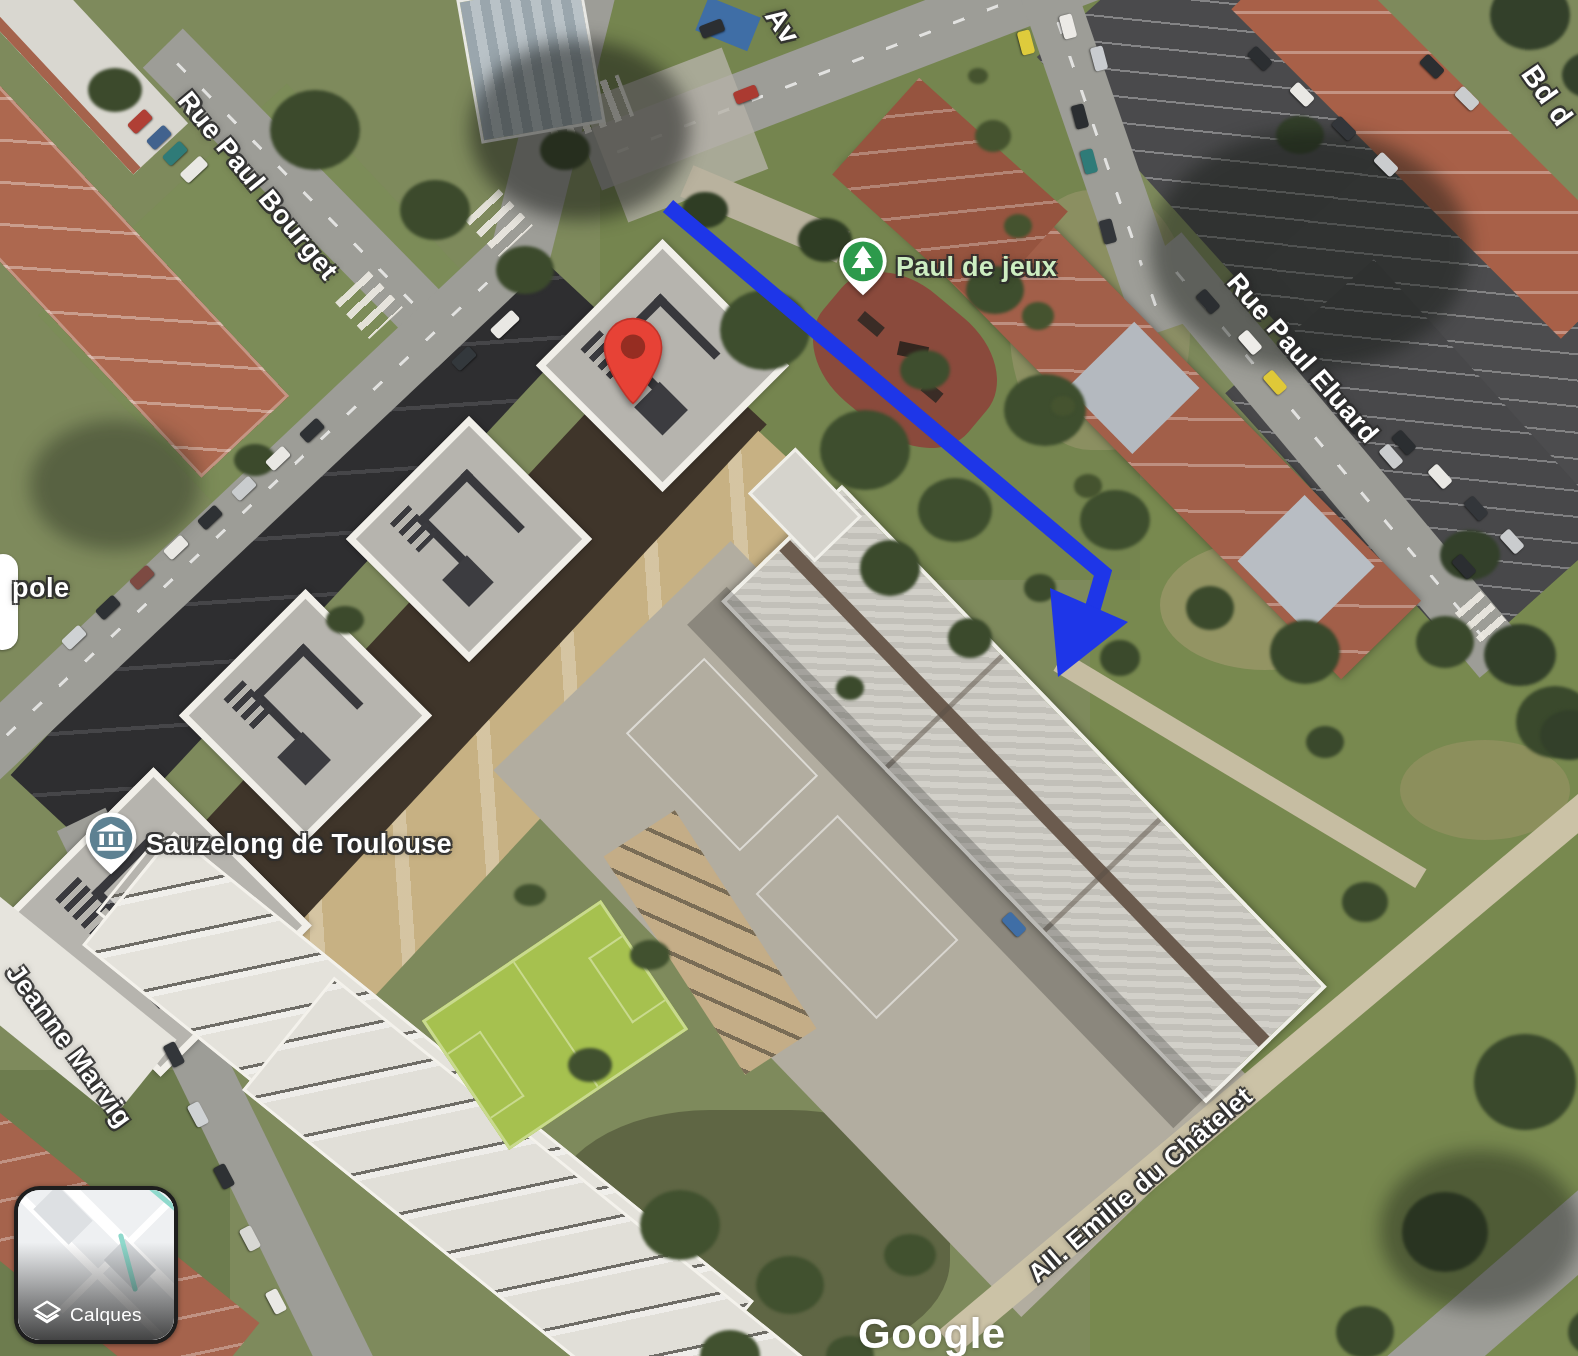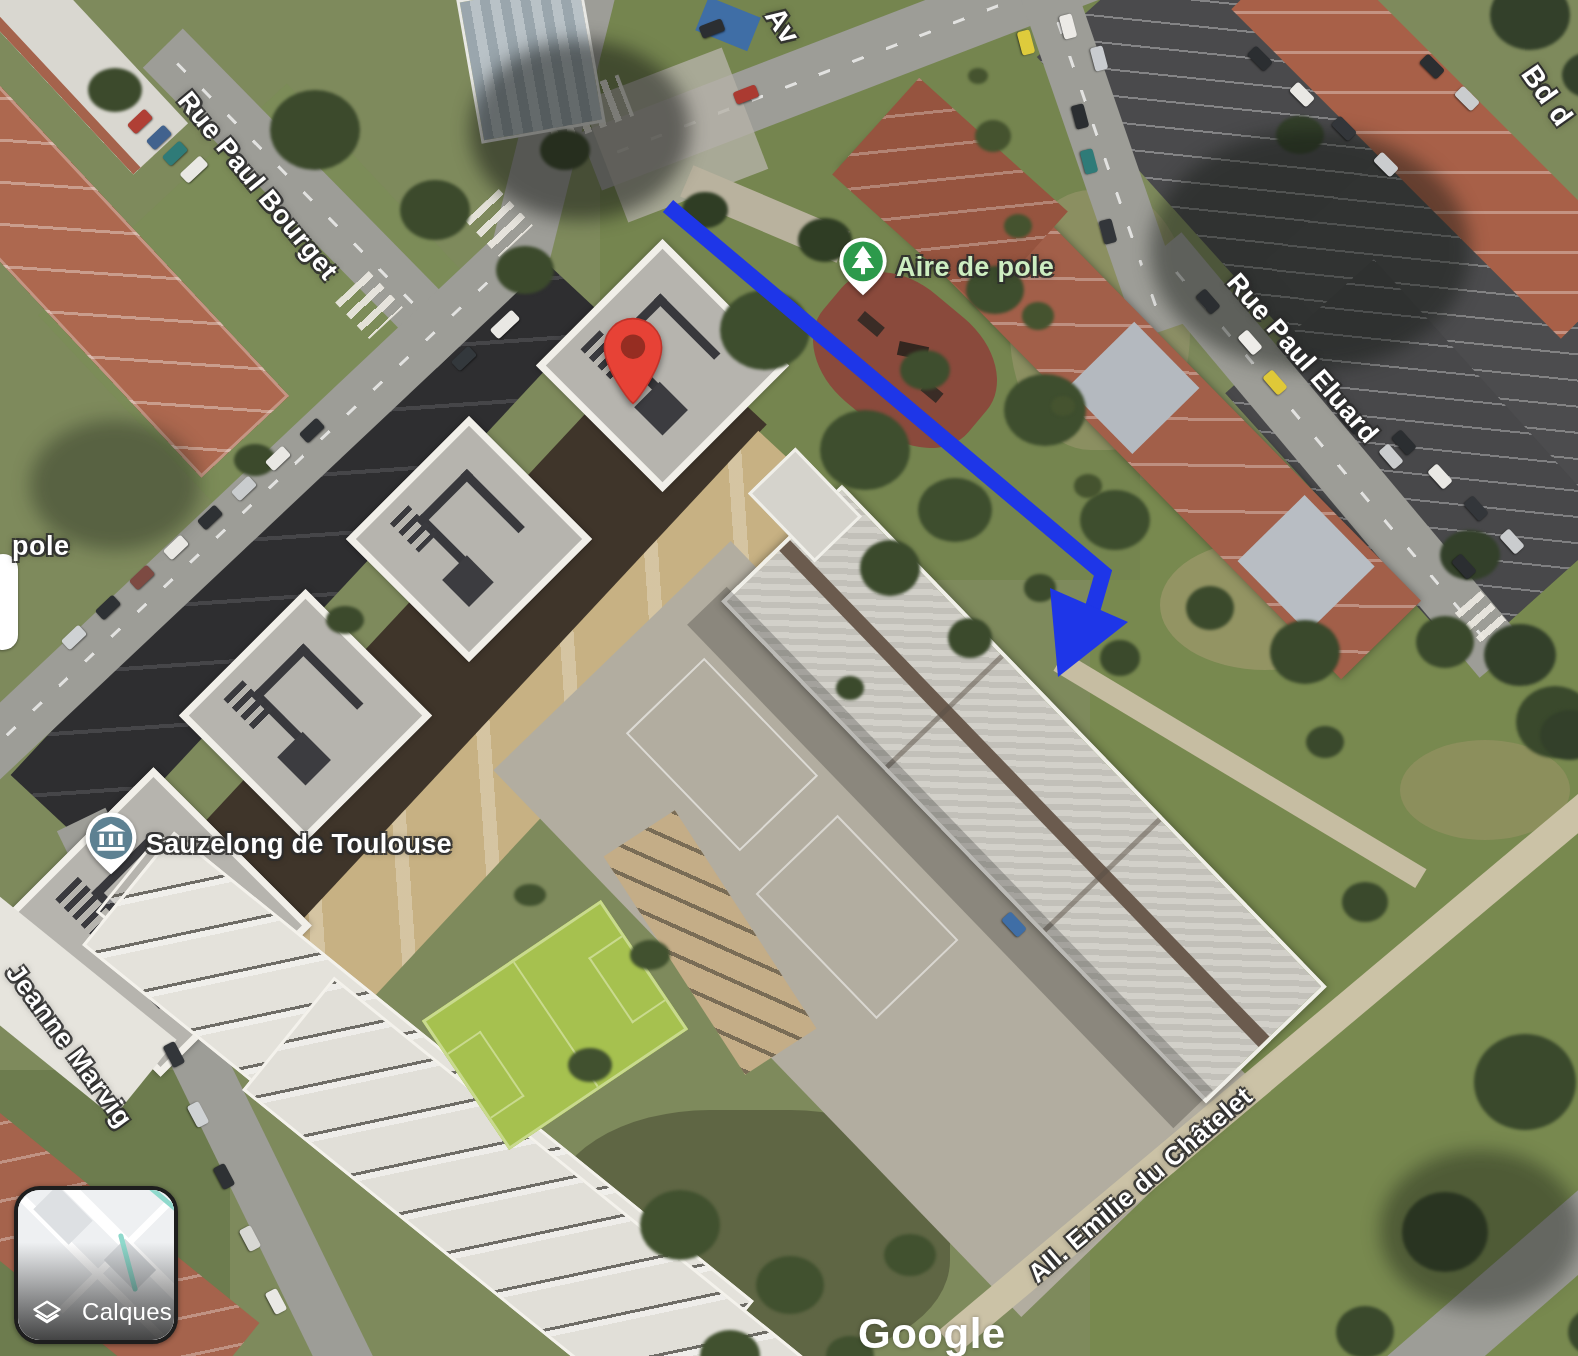--- a/index.html
+++ b/index.html
@@ -23,21 +23,21 @@
                 -2px 2px 0 rgba(45,45,45,.85),2px 2px 0 rgba(45,45,45,.85),0 0 7px rgba(0,0,0,.55);}
   .poi-label{position:absolute;display:flex;align-items:center;gap:6px;z-index:53;}
   .poi-text{white-space:nowrap;font-weight:700;font-size:27px;color:#fff;letter-spacing:.3px;
     text-shadow:-2px -2px 0 rgba(45,45,45,.85),2px -2px 0 rgba(45,45,45,.85),
                 -2px 2px 0 rgba(45,45,45,.85),2px 2px 0 rgba(45,45,45,.85),0 0 7px rgba(0,0,0,.55);}
   .pin-svg{filter:drop-shadow(0 2px 2px rgba(0,0,0,.4));}
   #layers-btn{position:absolute;left:14px;top:1186px;width:156px;height:150px;border-radius:26px;
     border:4px solid #1e1e1e;overflow:hidden;background:#eef0f2;z-index:60;cursor:pointer;
     box-shadow:0 1px 5px rgba(0,0,0,.45);}
   #layers-btn .ov{position:absolute;inset:0;background:linear-gradient(180deg,rgba(0,0,0,0) 35%,rgba(25,25,25,.8) 100%);}
-  #layers-btn .lbl{position:absolute;left:52px;bottom:14px;color:#fff;font-size:24px;font-weight:400;letter-spacing:.3px;margin-left:12px;}
+  #layers-btn .lbl{position:absolute;left:52px;bottom:14px;color:#fff;font-size:19px;font-weight:400;letter-spacing:.3px;}
   #google-wm{position:absolute;left:858px;top:1310px;color:#fff;font-size:42px;font-weight:600;letter-spacing:.5px;z-index:55;
     text-shadow:0 0 4px rgba(0,0,0,.35);}
   #arrow-svg,#marker-svg{position:absolute;z-index:51;pointer-events:none;}
   #pole-chip{position:absolute;left:-12px;top:554px;width:30px;height:96px;background:#fff;border-radius:16px;
     box-shadow:0 1px 3px rgba(0,0,0,.4);z-index:50;}
 </style>
 </head>
 <body>
 
 <div id="map">
@@ -256,31 +256,31 @@
     <path d="M12 1C6 1 1.2 5.8 1.2 11.8c0 8 9.3 20 10.8 21.2 1.5-1.2 10.8-13.2 10.8-21.2C22.8 5.8 18 1 12 1Z" fill="#e74236" stroke="#c0332a" stroke-width="0.6"></path>
     <circle cx="12" cy="11.6" r="4.6" fill="#962d22"></circle>
   </svg>
 
   <div class="street-label" style="left:183px;top:80px;transform:rotate(50.5deg);">Rue Paul Bourget</div>
   <div class="street-label" style="left:1232px;top:262px;transform:rotate(49deg);">Rue Paul Eluard</div>
   <div class="street-label" style="left:12px;top:952px;transform:rotate(54deg);">Jeanne Marvig</div>
   <div class="street-label" style="left:1032px;top:1262px;transform:rotate(-40.5deg);font-size:26px;">All. Emilie du Châtelet</div>
   <div class="street-label" style="left:772px;top:-6px;transform:rotate(56deg);font-size:29px;">Av</div>
   <div class="street-label" style="left:1528px;top:52px;transform:rotate(55deg);font-size:29px;">Bd d</div>
-  <div class="street-label" style="left:12px;top:531px;transform:none;">pole</div>
+  <div class="street-label" style="left:12px;top:573px;transform:none;">pole</div>
   <div id="pole-chip"></div>
 
 
   <div class="poi-label" style="left:836px;top:235px;">
     <svg class="pin-svg" width="54" height="64" viewBox="0 0 24 28">
       <path d="M12 1C6 1 1.5 5.6 1.5 11.5c0 4.6 4.2 9.3 10.5 15 6.3-5.7 10.5-10.4 10.5-15C22.5 5.6 18 1 12 1Z" fill="#ffffff"></path>
       <circle cx="12" cy="11.5" r="8.8" fill="#2c9a4b"></circle>
       <path d="M12 4.6 L15.8 10 H13.9 L17 14.4 H12.9 V17.2 H11.1 V14.4 H7 L10.1 10 H8.2 Z" fill="#ffffff"></path>
     </svg>
-    <span class="poi-text" style="color:#cdeec1;">Aire de pole</span>
+    <span class="poi-text" style="color:#cdeec1;">Paul de jeux</span>
   </div>
 
   <div class="poi-label" style="left:82px;top:810px;align-items:center;">
     <svg class="pin-svg" width="58" height="68" viewBox="0 0 24 28">
       <path d="M12 1C6 1 1.5 5.6 1.5 11.5c0 4.6 4.2 9.3 10.5 15 6.3-5.7 10.5-10.4 10.5-15C22.5 5.6 18 1 12 1Z" fill="#ffffff"></path>
       <circle cx="12" cy="11.5" r="8.8" fill="#5d8192"></circle>
       <path d="M12 5.6 L18 8.8 H6 Z M7.2 9.8h1.9v4.6H7.2Zm3.9 0h1.8v4.6h-1.8Zm3.8 0h1.9v4.6h-1.9ZM6.4 15.2h11.2v1.6H6.4Z" fill="#ffffff"></path>
     </svg>
     <span class="poi-text" style="line-height:31px;">
       <span style="display:block;">Sauzelong de Toulouse</span>

